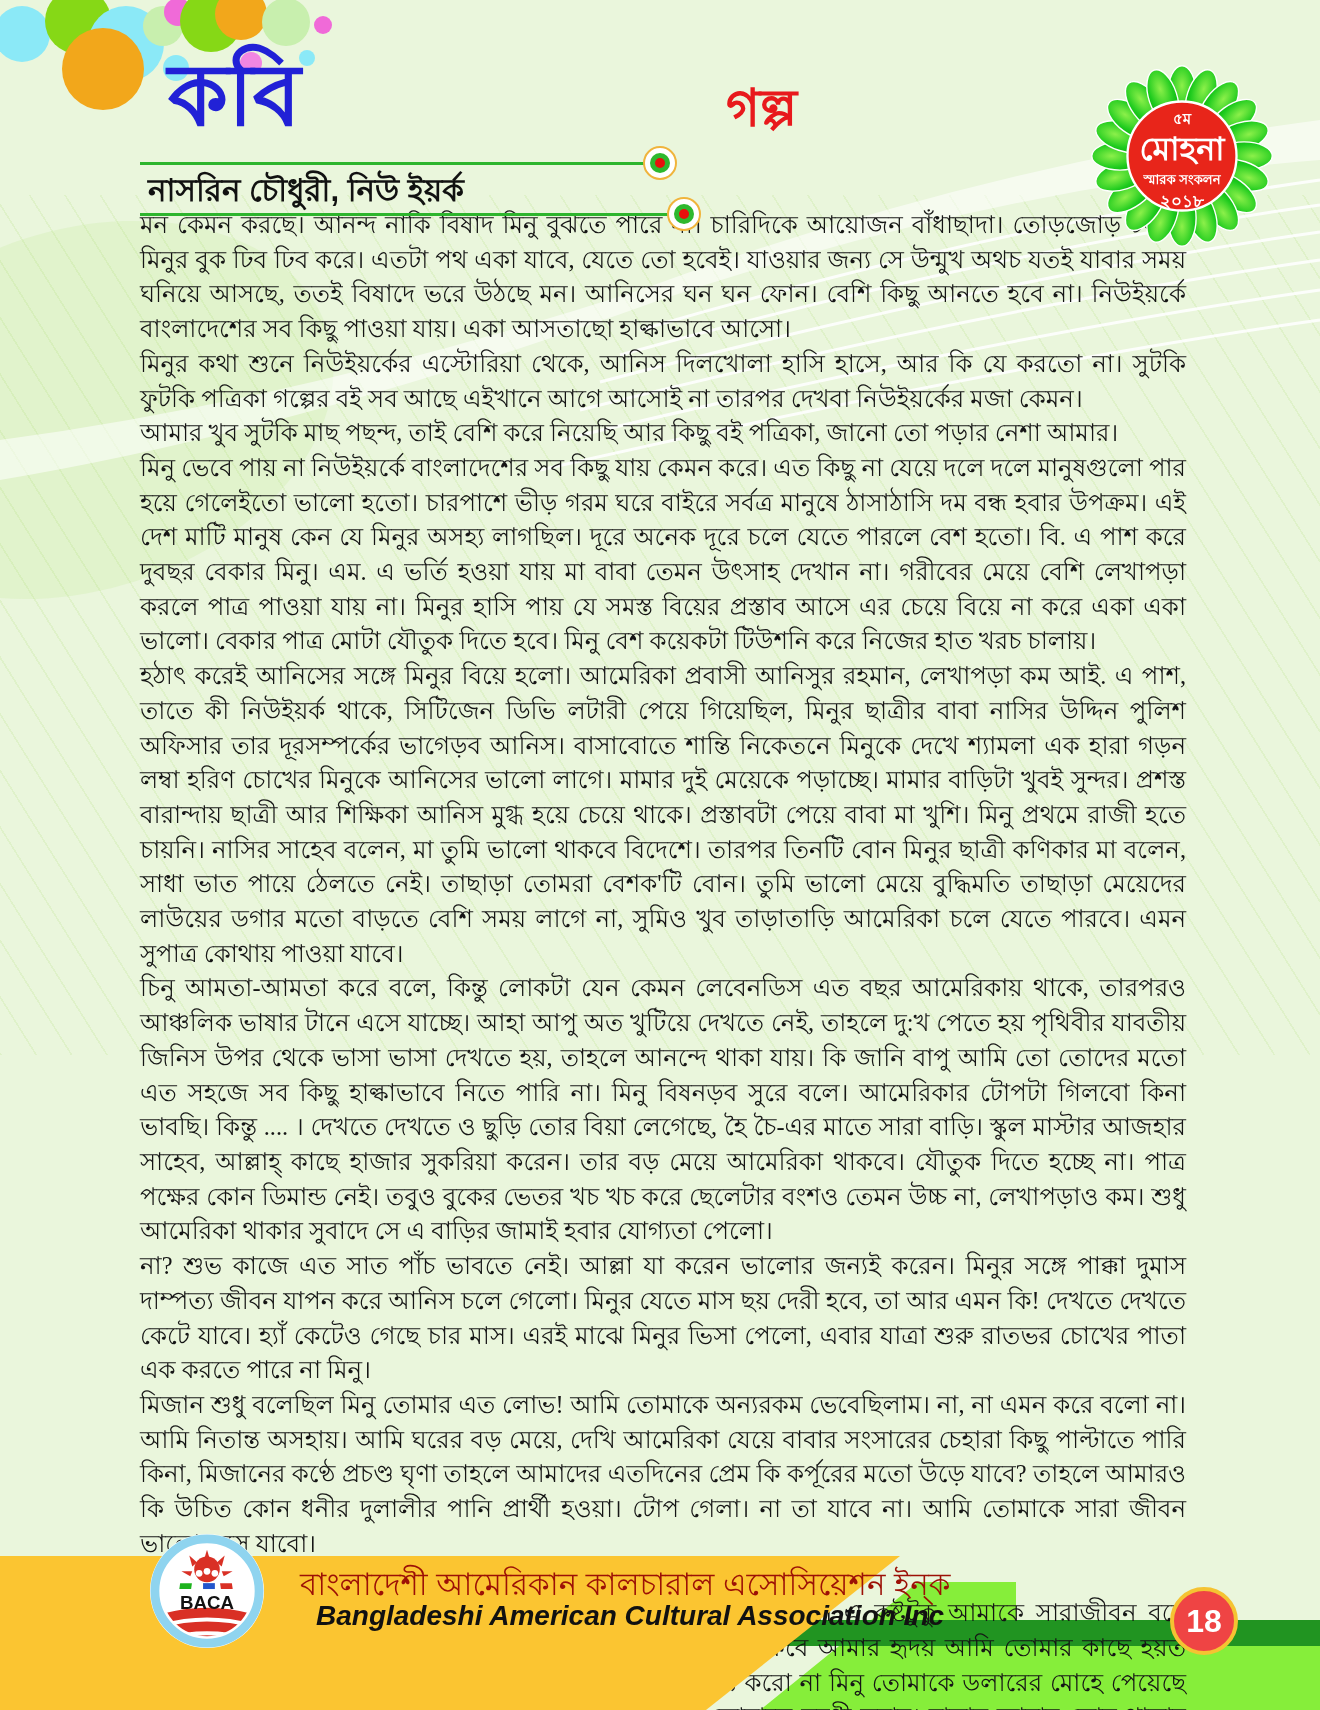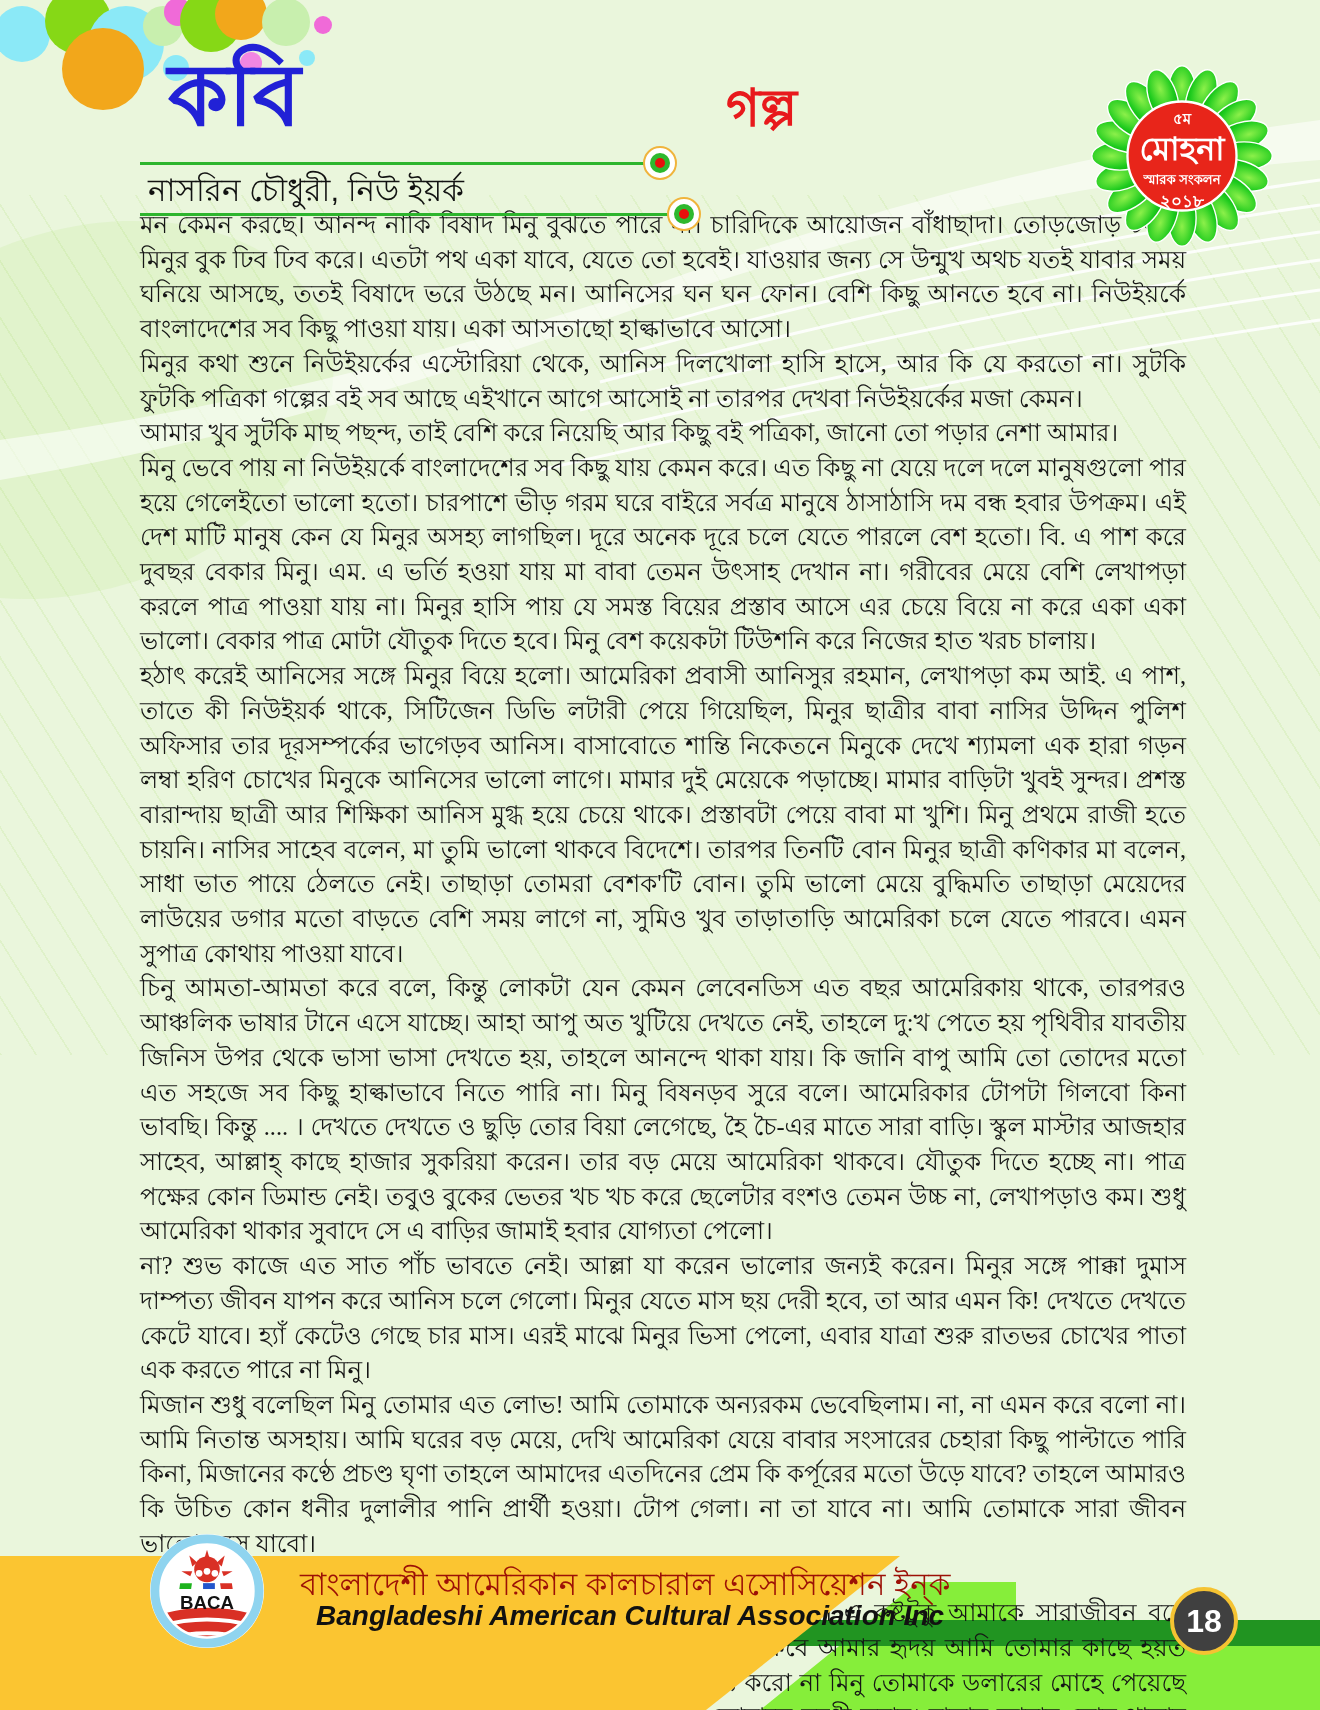--- a/index.html
+++ b/index.html
@@ -18,21 +18,21 @@
     margin-left:20px;
   }
   .section-label{
     position:absolute;left:726px;top:82px;
     font-size:52px;font-weight:bold;color:#e8191c;line-height:1;z-index:5;
   }
   .rule{position:absolute;height:3px;background:#2db52d;z-index:4;}
   .rule1{left:140px;top:162px;width:505px;}
   .rule2{left:140px;top:213px;width:530px;}
   .author{
-    position:absolute;left:148px;top:166px;font-size:31px;font-weight:normal;
+    position:absolute;left:148px;top:166px;font-size:31px;font-weight:bold;
     color:#111;z-index:5;
   }
   .roundel{position:absolute;width:30px;height:30px;border-radius:50%;
     background:#fff;border:2px solid #f0b43c;z-index:5;
     display:flex;align-items:center;justify-content:center;}
   .roundel .g{width:20px;height:20px;border-radius:50%;background:#2eb82e;
     display:flex;align-items:center;justify-content:center;}
   .roundel .r{width:10px;height:10px;border-radius:50%;background:#e8100c;}
   .roundel1{left:643px;top:146px;}
   .roundel2{left:667px;top:197px;}
@@ -66,21 +66,21 @@
     position:absolute;left:300px;top:1560px;z-index:5;
     font-size:31px;font-weight:normal;color:#9c1006;
   }
   .footer-org-en{
     position:absolute;left:316px;top:1600px;z-index:5;
     font-size:28px;font-weight:bold;color:#111;font-style:italic;
   }
   .baca-logo{position:absolute;left:148px;top:1532px;width:118px;height:118px;z-index:6;}
   .page-num{
     position:absolute;left:1170px;top:1587px;width:60px;height:60px;border-radius:50%;
-    background:#404040;border:4px solid #f5c332;z-index:6;
+    background:#ef4444;border:4px solid #f5c332;z-index:6;
     display:flex;align-items:center;justify-content:center;
     color:#fff;font-size:32px;font-weight:bold;
   }
 </style>
 </head>
 <body>
 
 <div class="blob"></div>
 <div class="hatch"></div>
 <svg class="swoosh" viewBox="0 0 1320 480">

